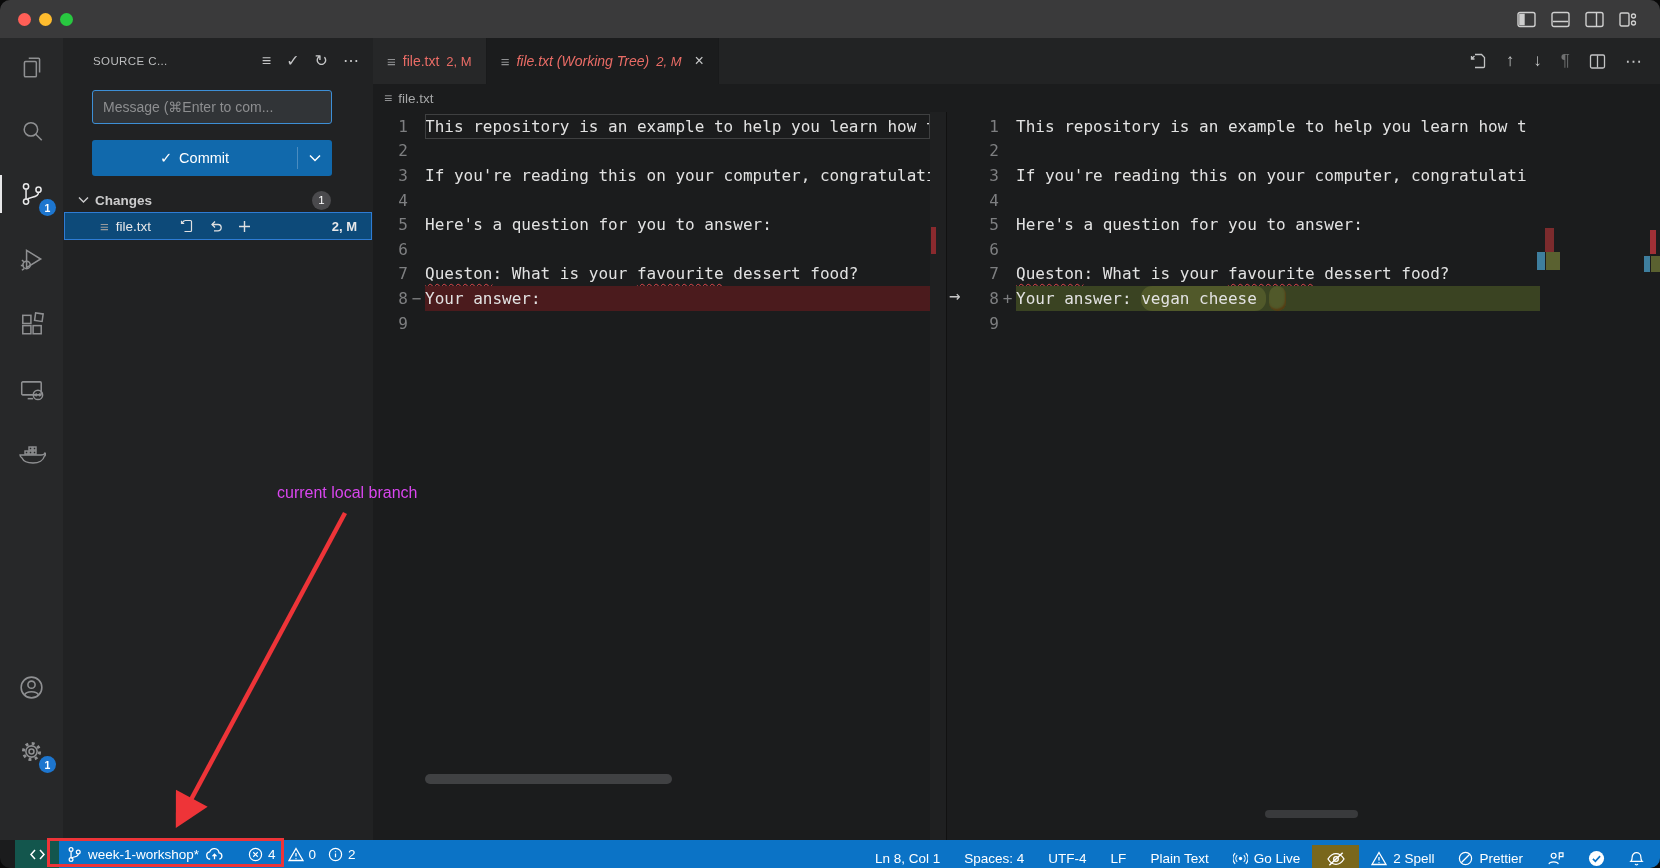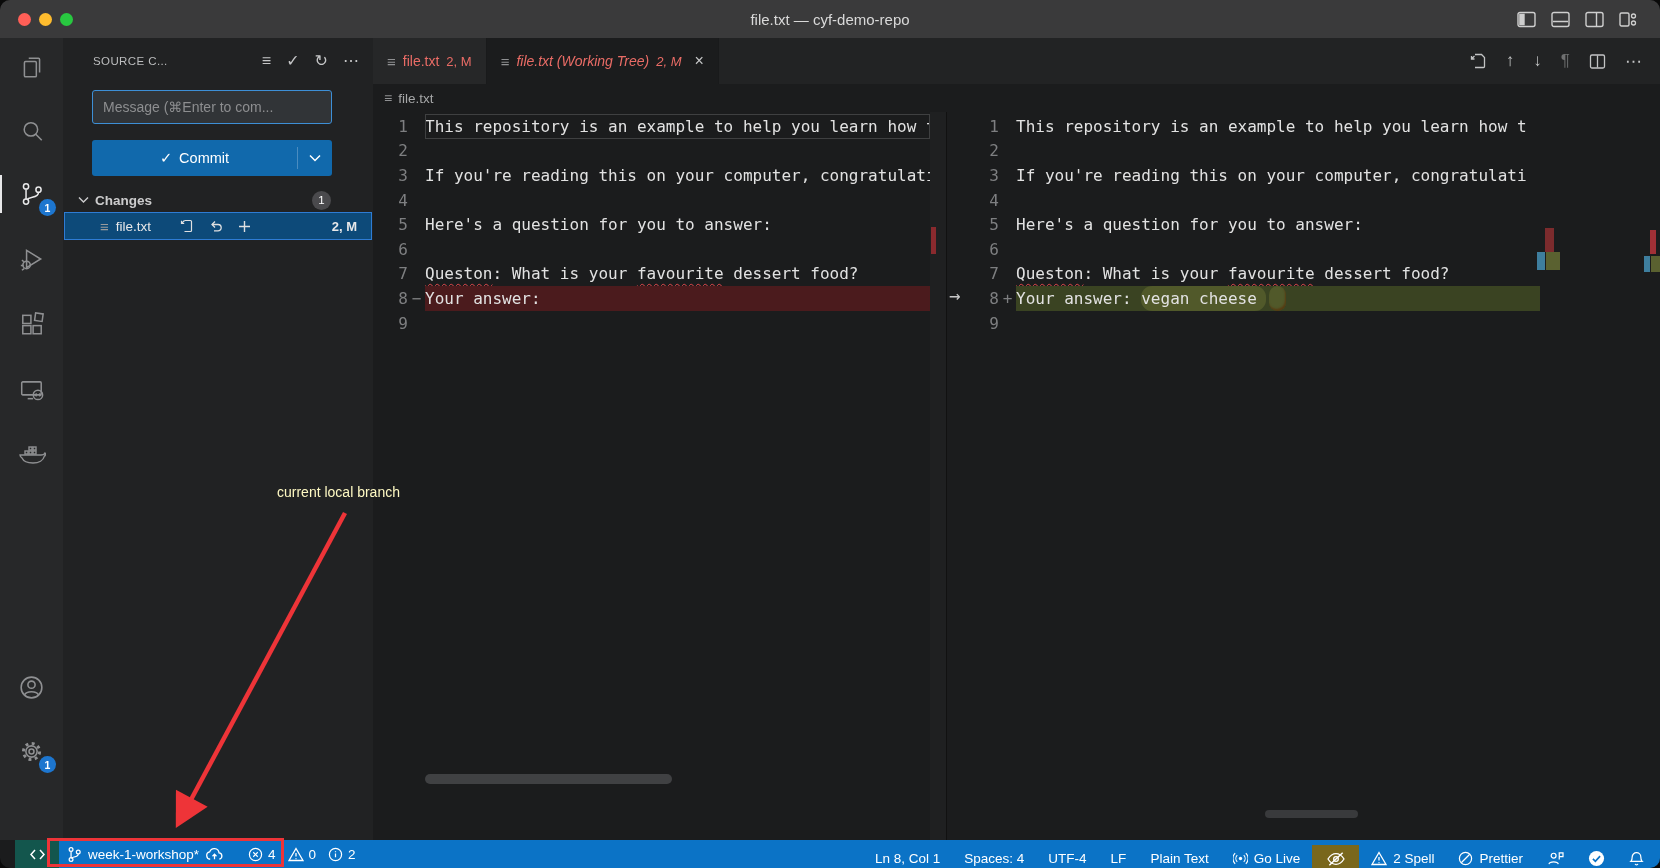--- a/index.html
+++ b/index.html
@@ -109,37 +109,36 @@
   .sb-item{display:flex;align-items:center;gap:6px;padding:0 8px;height:100%;}
   .sb-remote{width:44px;background:#13564d;justify-content:center;padding:0;}
   .sb-right{margin-left:auto;display:flex;align-items:center;height:100%;margin-top:9px;}
   .sb-right .sb-item{padding:0 12px;gap:6px;}
   .sb-problems{gap:5px;margin-left:8px;}
   .sb-problems .num{margin-right:7px;}
   .sb-eyeoff{background:#79671c;width:47px;justify-content:center;}
   .sb-item svg{display:block;}
 
   
-  .anno-text{position:absolute;left:277px;top:484px;color:#fef9c3;font-size:14px;z-index:30;}
+  .anno-text{position:absolute;left:277px;top:484px;color:#d946ef;font-size:16px;z-index:30;}
   .anno-box{position:absolute;left:47px;top:838px;width:237px;height:29px;border:3px solid #ee3438;z-index:30;
     pointer-events:none;}
   .anno-svg{position:absolute;left:0;top:0;width:1660px;height:868px;pointer-events:none;z-index:29;}
 </style>
 </head>
 <body>
 
 <div class="window">
 
   <div class="titlebar">
     <div class="traffic">
       <div class="light red"></div>
       <div class="light yellow"></div>
       <div class="light green"></div>
     </div>
-    <div class="win-title">file.txt — cyf-demo-repo</div>
     <div class="tb-icons">
       <span>
           <svg width="19" height="17" viewBox="0 0 19 17">
             <rect x="1" y="1.5" width="17" height="14" rx="2" fill="none" stroke="#cfcfcf" stroke-width="1.4"></rect>
             <rect x="2.2" y="2.7" width="5.5" height="11.6" fill="#cfcfcf"></rect>
           </svg>
         </span>
       <span>
           <svg width="19" height="17" viewBox="0 0 19 17">
             <rect x="1" y="1.5" width="17" height="14" rx="2" fill="none" stroke="#cfcfcf" stroke-width="1.4"></rect>

